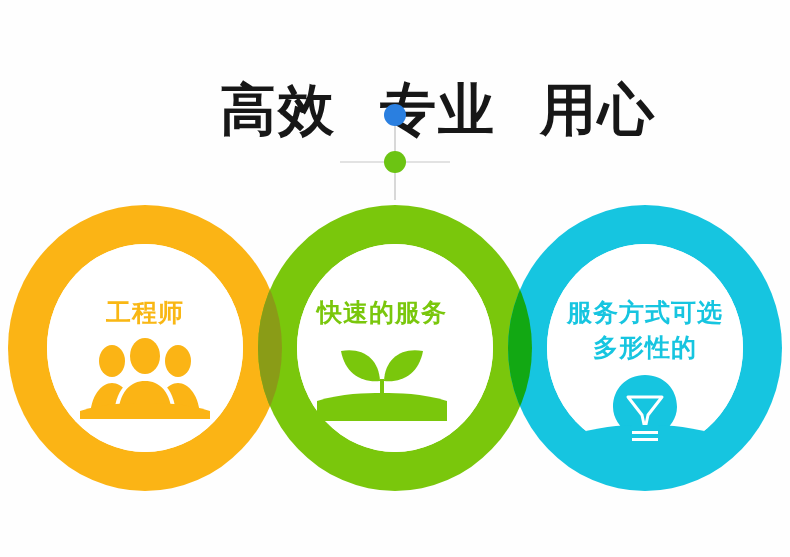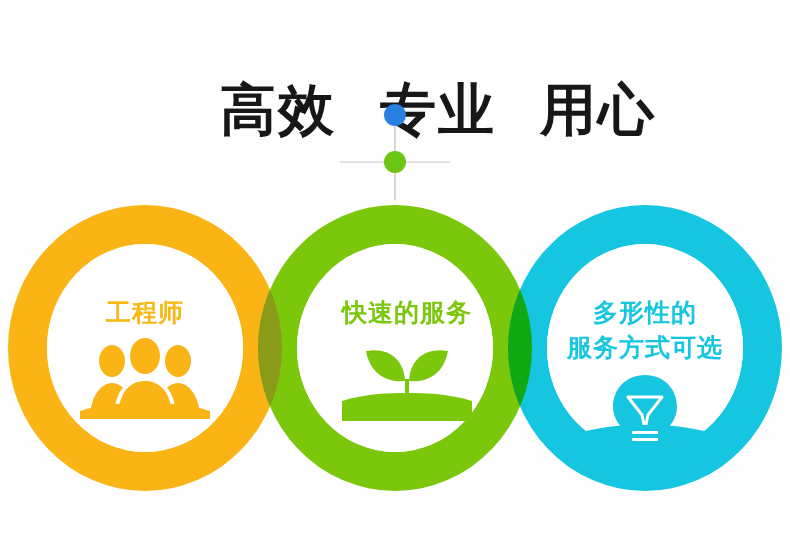--- a/index.html
+++ b/index.html
@@ -135,38 +135,38 @@
 
       <ellipse cx="65" cy="18" rx="18" ry="21" fill="#ffffff"></ellipse>
       <path d="M34 82 C34 52 49 40 65 40 C81 40 96 52 96 82 Z" fill="#ffffff"></path>
       <ellipse cx="65" cy="19" rx="15" ry="18" fill="#fbb415"></ellipse>
       <path d="M38 82 C38 54 51 44 65 44 C79 44 92 54 92 82 Z" fill="#fbb415"></path>
 
       <path d="M0 74 C26 66 48 66 65 66 C82 66 104 66 130 74 L130 82 L0 82 Z" fill="#fbb415"></path>
     </svg>
   </div>
 
-  <div class="cell c2" style="left:309px; top:296px; width:196px;">
+  <div class="cell c2" style="left:284px; top:296px; width:196px;">
     <div class="cell-text">快速的服务</div>
     <svg class="cell-icon" width="130" height="84" viewBox="0 0 130 84">
 
       <path d="M63 44 C44 46 28 36 24 14 C46 10 62 22 63 44 Z" fill="#7ac70c"></path>
 
       <path d="M67 44 C86 46 102 36 106 14 C84 10 68 22 67 44 Z" fill="#7ac70c"></path>
 
       <rect x="63" y="42" width="4" height="34" fill="#7ac70c"></rect>
 
       <path d="M0 64 C26 56 48 56 65 56 C82 56 104 56 130 64 L130 84 L0 84 Z" fill="#7ac70c"></path>
       <rect x="63" y="56" width="4" height="22" fill="#7ac70c"></rect>
     </svg>
   </div>
 
   <div class="cell c3" style="left:547px; top:296px; width:196px;">
+    <div class="cell-text">服务方式可选</div>
     <div class="cell-text">多形性的</div>
-    <div class="cell-text">服务方式可选</div>
     <svg class="cell-icon" width="130" height="84" viewBox="0 0 130 84">
 
       <path d="M65 4 C46 4 33 18 33 36 C33 48 41 55 45 62 L85 62 C89 55 97 48 97 36 C97 18 84 4 65 4 Z" fill="#16c5e0"></path>
       <rect x="50" y="60" width="30" height="18" rx="3" fill="#16c5e0"></rect>
 
       <path d="M48 26 L82 26 L68 44 L65 58 L62 44 Z" fill="none" stroke="#ffffff" stroke-width="3" stroke-linejoin="round"></path>
 
       <rect x="52" y="64" width="26" height="3" fill="#ffffff"></rect>
       <rect x="52" y="71" width="26" height="3" fill="#ffffff"></rect>
 

